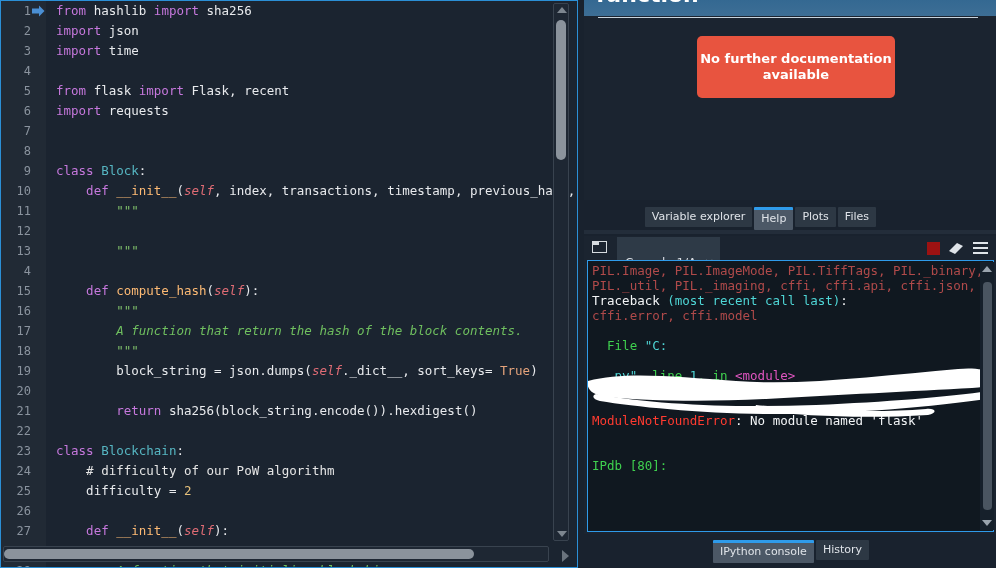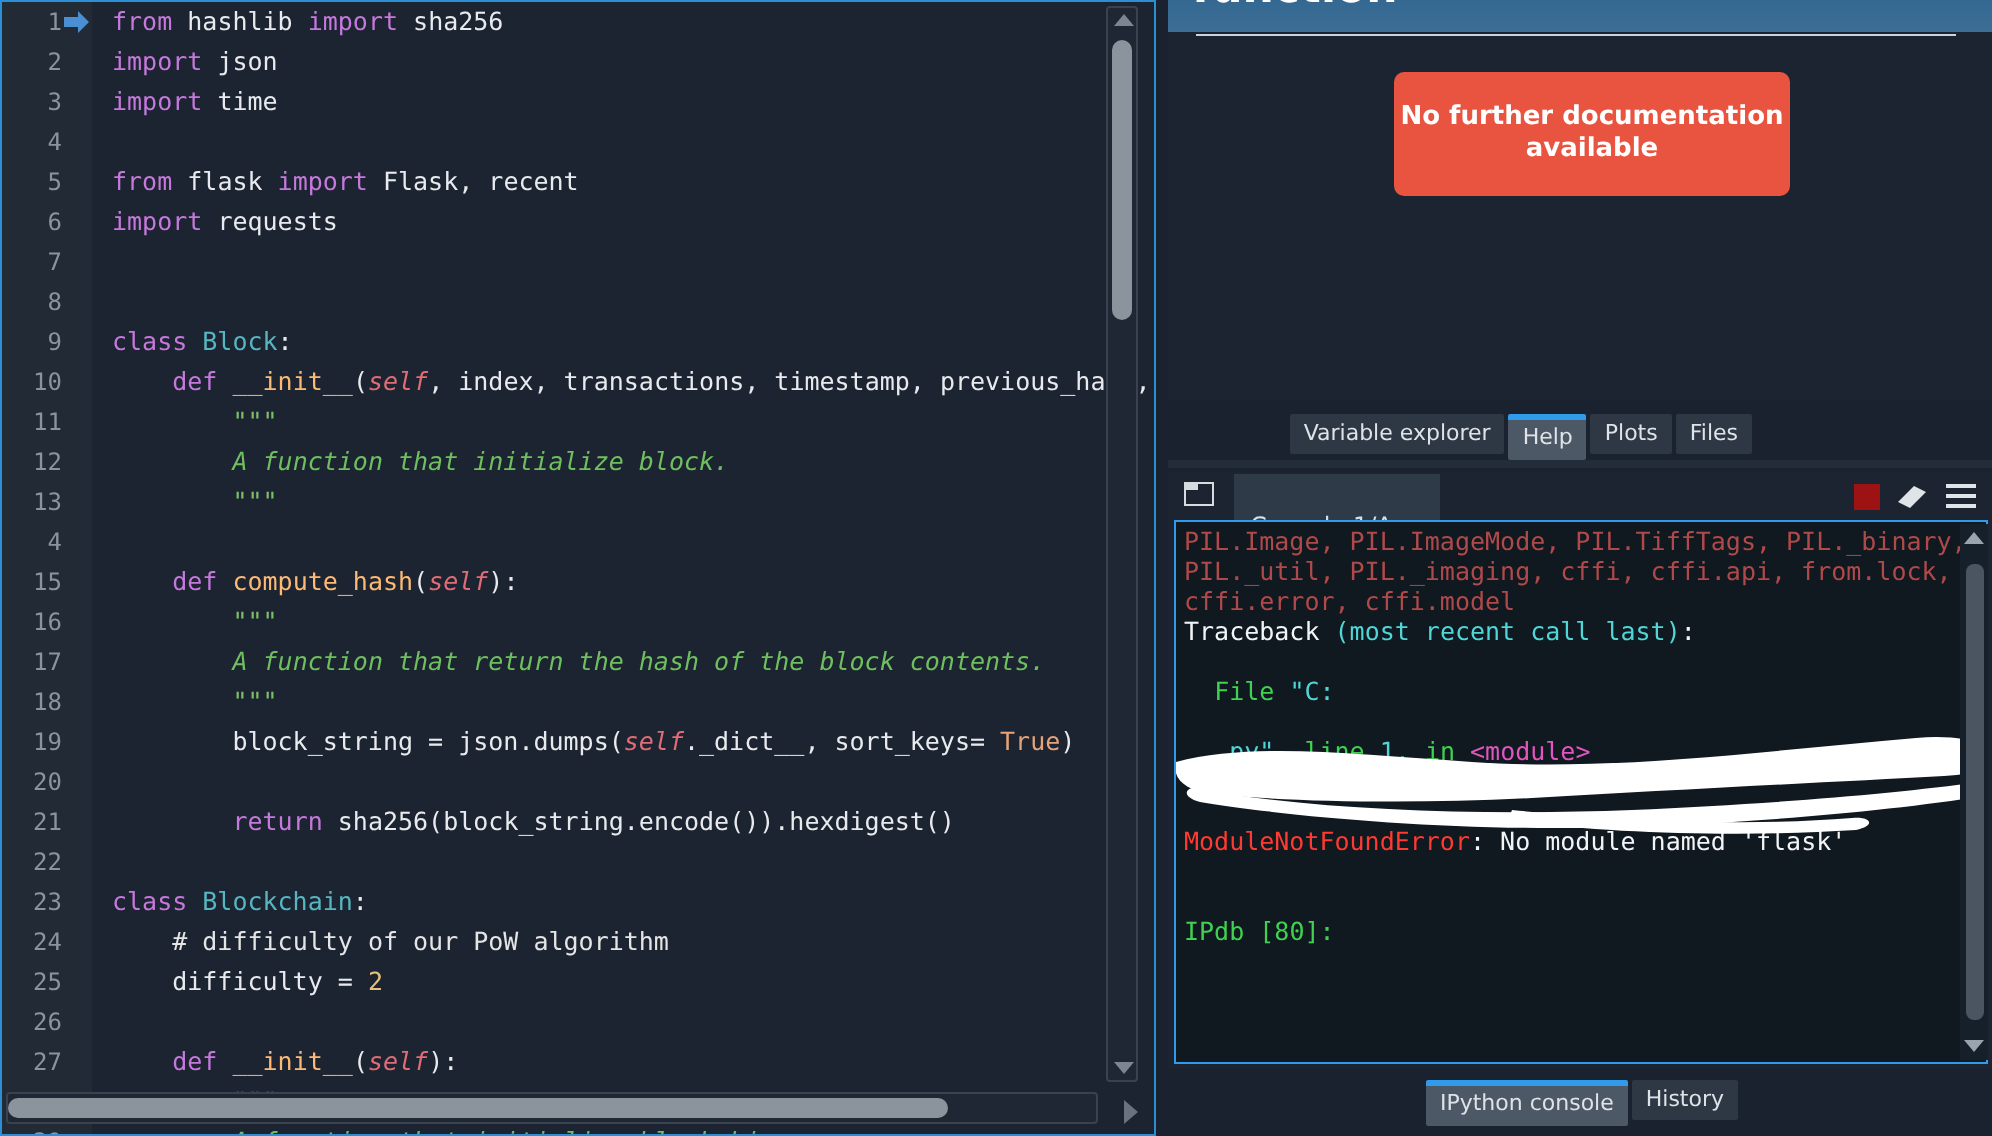--- a/index.html
+++ b/index.html
@@ -235,21 +235,21 @@
           <div class="line"><span class="lnum">2</span><span class="ltext"><span class="kw">import </span><span class="txt">json</span></span></div>
           <div class="line"><span class="lnum">3</span><span class="ltext"><span class="kw">import </span><span class="txt">time</span></span></div>
           <div class="line"><span class="lnum">4</span><span class="ltext"></span></div>
           <div class="line"><span class="lnum">5</span><span class="ltext"><span class="kw">from </span><span class="txt">flask </span><span class="kw">import </span><span class="txt">Flask, recent</span></span></div>
           <div class="line"><span class="lnum">6</span><span class="ltext"><span class="kw">import </span><span class="txt">requests</span></span></div>
           <div class="line"><span class="lnum">7</span><span class="ltext"></span></div>
           <div class="line"><span class="lnum">8</span><span class="ltext"></span></div>
           <div class="line"><span class="lnum">9</span><span class="ltext"><span class="kw">class </span><span class="cls">Block</span><span class="txt">:</span></span></div>
           <div class="line"><span class="lnum">10</span><span class="ltext"><span class="txt">    </span><span class="kw">def </span><span class="fn">__init__</span><span class="txt">(</span><span class="kw2 ital">self</span><span class="txt">, index, transactions, timestamp, previous_hash,</span></span></div>
           <div class="line"><span class="lnum">11</span><span class="ltext"><span class="txt">        </span><span class="str">"""</span></span></div>
-          <div class="line"><span class="lnum">12</span><span class="ltext"><span class="txt">        </span><span class="doc">A function that initialize block.</span></span></div>
+          <div class="line"><span class="lnum">12</span></div>
           <div class="line"><span class="lnum">13</span><span class="ltext"><span class="txt">        </span><span class="str">"""</span></span></div>
           <div class="line"><span class="lnum">4</span><span class="ltext"></span></div>
           <div class="line"><span class="lnum">15</span><span class="ltext"><span class="txt">    </span><span class="kw">def </span><span class="fn">compute_hash</span><span class="txt">(</span><span class="kw2 ital">self</span><span class="txt">):</span></span></div>
           <div class="line"><span class="lnum">16</span><span class="ltext"><span class="txt">        </span><span class="str">"""</span></span></div>
           <div class="line"><span class="lnum">17</span><span class="ltext"><span class="txt">        </span><span class="doc">A function that return the hash of the block contents.</span></span></div>
           <div class="line"><span class="lnum">18</span><span class="ltext"><span class="txt">        </span><span class="str">"""</span></span></div>
           <div class="line"><span class="lnum">19</span><span class="ltext"><span class="txt">        block_string = json.dumps(</span><span class="kw2 ital">self</span><span class="txt">._dict__, sort_keys= </span><span class="bi">True</span><span class="txt">)</span></span></div>
           <div class="line"><span class="lnum">20</span><span class="ltext"></span></div>
           <div class="line"><span class="lnum">21</span><span class="ltext"><span class="txt">        </span><span class="kw">return </span><span class="txt">sha256(block_string.encode()).hexdigest()</span></span></div>
           <div class="line"><span class="lnum">22</span><span class="ltext"></span></div>
@@ -311,23 +311,23 @@
         <div id="btn-menu">
           <div class="ham-bar" style="top:0"></div>
           <div class="ham-bar" style="top:5px"></div>
           <div class="ham-bar" style="top:10px"></div>
         </div>
       </div>
 
       <div id="console-body">
         <div id="console-text" style="padding-top:2px;">
             <div class="cline"><span class="c-red">PIL.Image, PIL.ImageMode, PIL.TiffTags, PIL._binary,</span></div>
-            <div class="cline"><span class="c-red">PIL._util, PIL._imaging, cffi, cffi.api, from.lock,</span></div>
+            <div class="cline"><span class="c-red">PIL._util, PIL._imaging, cffi, cffi.api, cffi.json,</span></div>
+            <div class="cline"><span class="c-white">Traceback </span><span class="c-cyan">(most recent call last)</span><span class="c-white">:</span></div>
             <div class="cline"><span class="c-red">cffi.error, cffi.model</span></div>
-            <div class="cline"><span class="c-white">Traceback </span><span class="c-cyan">(most recent call last)</span><span class="c-white">:</span></div>
             <div class="cline">&nbsp;</div>
             <div class="cline"><span class="c-white">  </span><span class="c-green">File </span><span class="c-cyan">"C:</span></div>
             <div class="cline"><span class="c-white">  </span><span class="c-green">    </span></div>
             <div class="cline"><span class="c-cyan">__.py", </span><span class="c-green">line </span><span class="c-cyan">1</span><span class="c-green">, in </span><span class="c-magenta">&lt;module&gt;</span></div>
             <div class="cline"><span class="c-yellow">    from flask import Flask</span></div>
             <div class="cline">&nbsp;</div>
             <div class="cline"><span class="c-err">ModuleNotFoundError</span><span class="c-white">: No module named 'flask'</span></div>
             <div class="cline">&nbsp;</div>
             <div class="cline">&nbsp;</div>
             <div class="cline"><span class="c-green">IPdb </span><span class="c-green">[80]</span><span class="c-green">:</span></div>

